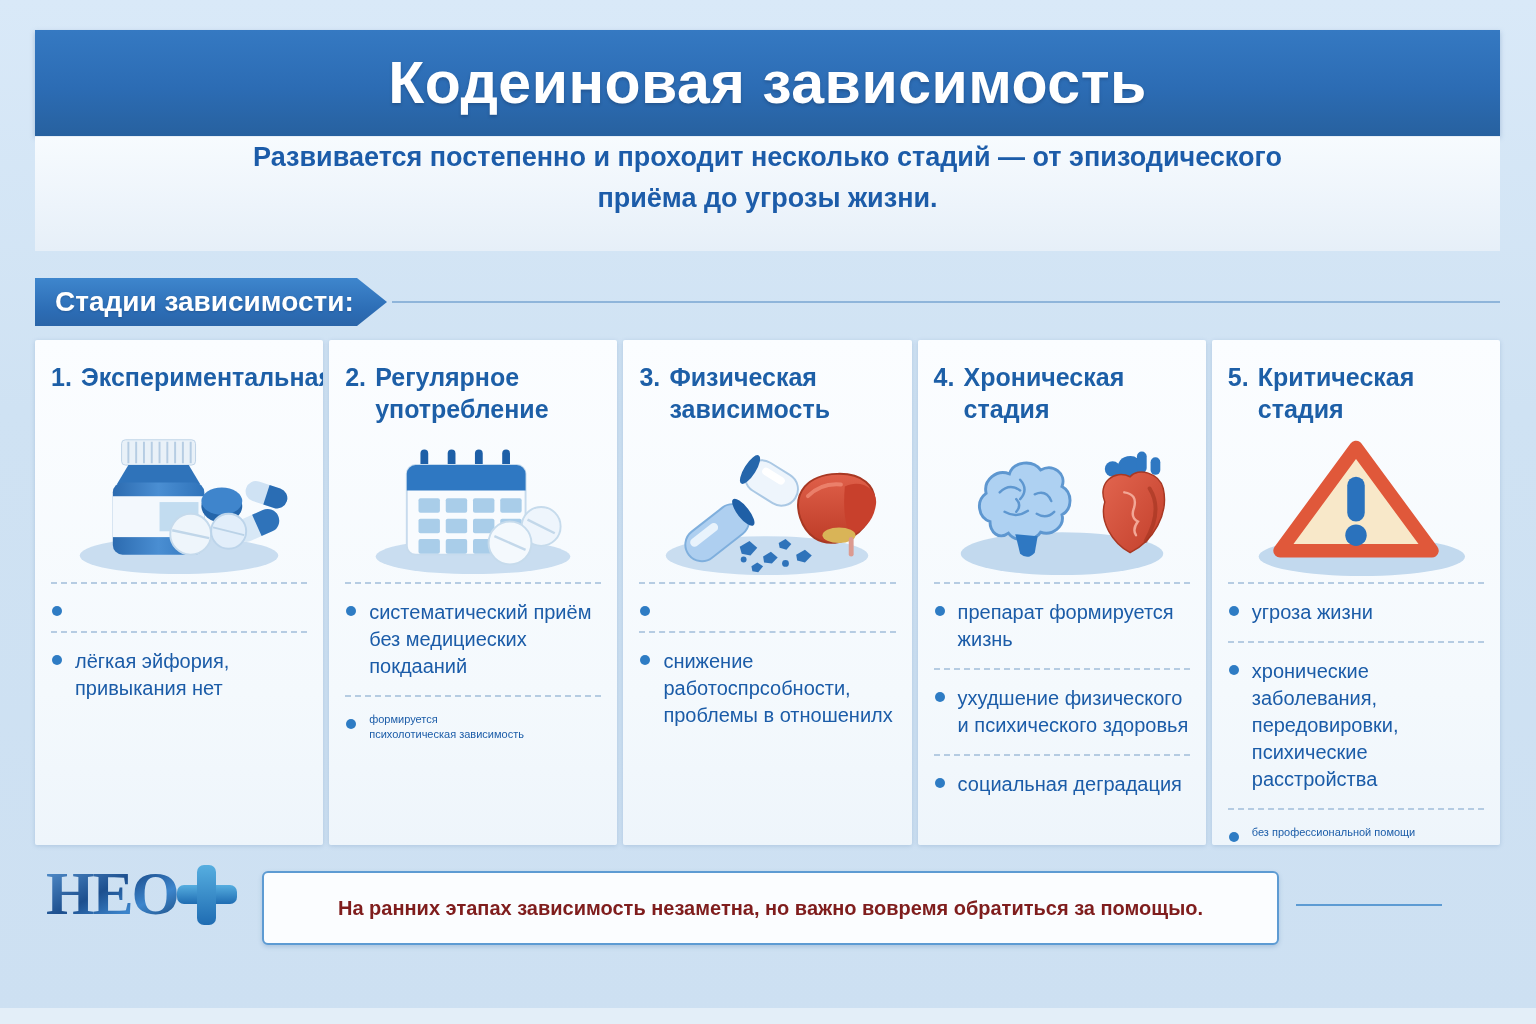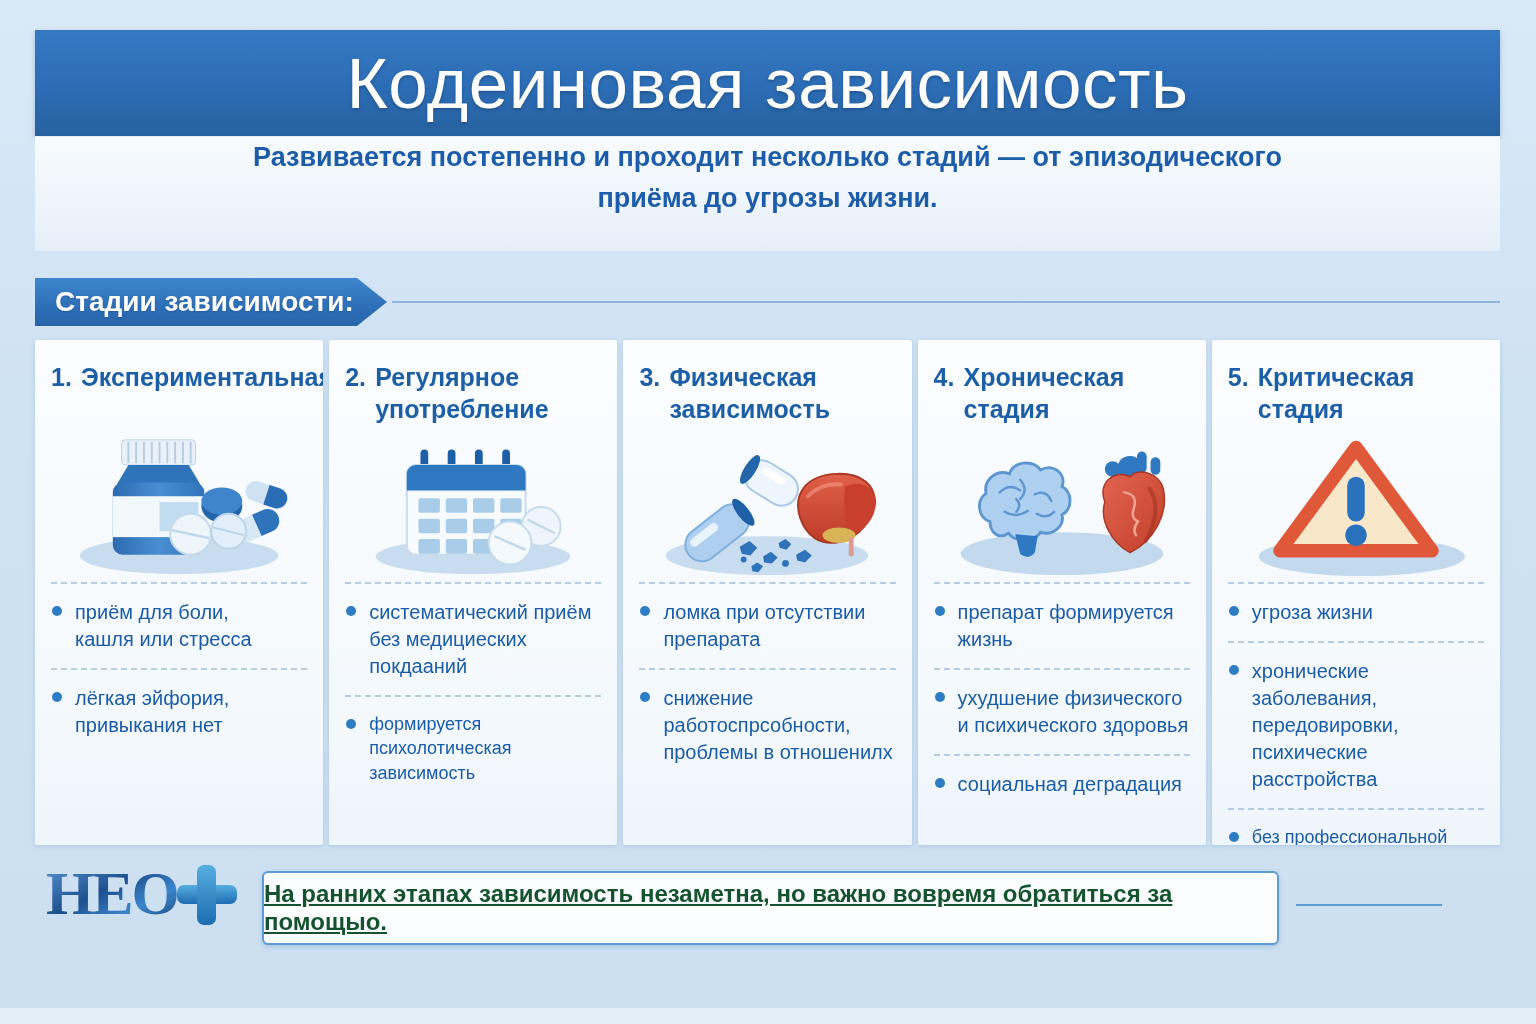--- a/index.html
+++ b/index.html
@@ -15,21 +15,21 @@
     overflow:hidden;
   }
   
   .banner{
     position:absolute;left:35px;top:30px;width:1465px;height:106px;
     background:linear-gradient(180deg,#3579c2 0%,#2c6cb4 55%,#27619f 100%);
     display:flex;align-items:center;justify-content:center;
     box-shadow:0 2px 5px rgba(70,110,160,.35);
   }
   .banner h1{
-    margin:0;color:#ffffff;font-size:71px;font-weight:normal;letter-spacing:.5px;
+    margin:0;color:#ffffff;font-size:59px;font-weight:bold;letter-spacing:.5px;
     text-shadow:0 2px 3px rgba(20,50,90,.35);
   }
   
   .intro{
     position:absolute;left:35px;top:136px;width:1465px;height:114px;
     background:linear-gradient(180deg,#f7fbfe 0%,#edf4fb 60%,#e6eff8 100%);
     border-top:1px solid #e6eef6;
     display:flex;align-items:flex-start;justify-content:center;text-align:center;
   }
   .intro p{margin:0;color:#1c5ca9;font-size:27px;font-weight:600;line-height:1.5;}
@@ -75,30 +75,30 @@
     display:flex;align-items:flex-start;
   }
   .dot{
     flex:0 0 10px;width:10px;height:10px;border-radius:50%;
     background:#2e7cc4;margin:7px 13px 0 1px;
   }
   .bt{
     color:#1b5ca8;font-size:20px;font-weight:500;line-height:1.35;
     white-space:pre-line;
   }
-  .bt.sm{font-size:18px;}
+  .bt.sm{font-size:11px;}
   
   .logo{position:absolute;left:46px;top:856px;font-family:Liberation Serif, serif;}
   .note-box{
     position:absolute;left:262px;top:871px;width:1013px;height:70px;
     background:#fbfdff;border:2px solid #5d9bd3;border-radius:6px;
     box-shadow:0 2px 4px rgba(90,130,175,.3);
     display:flex;align-items:center;justify-content:center;
   }
-  .note-box span{color:#14532d;font-size:24px;font-weight:600;text-decoration:underline;}
+  .note-box span{color:#7f1d1d;font-size:20px;font-weight:600;}
   .footer-line{
     position:absolute;left:1296px;top:904px;width:146px;height:2px;background:#5d9bd3;
   }
   .bottom-strip{
     position:absolute;left:0;bottom:0;width:1536px;height:16px;
     background:rgba(255,255,255,.45);
   }
 </style>
 </head>
 <body>
@@ -163,22 +163,20 @@
           </g>
           <circle cx="128" cy="105" r="21" fill="#eef5fb" stroke="#c5daec" stroke-width="2"></circle>
           <path d="M109 101 L147 109" stroke="#c0d6e9" stroke-width="2.5" fill="none"></path>
           <circle cx="167" cy="102" r="18" fill="#e2eefa" stroke="#bcd4ea" stroke-width="2"></circle>
           <path d="M151 98 L183 106" stroke="#bad2e7" stroke-width="2" fill="none"></path>
         </svg>
       </div>
       <ul class="bullets">
         <li>
             <span class="dot"></span>
-            <span class="bt">приём для боли,
-кашля или стресса</span>
           </li>
         <li>
             <span class="dot"></span>
             <span class="bt">лёгкая эйфория,
 привыкания нет</span>
           </li>
       </ul>
     </article>
 
     <article class="stage-card">
@@ -266,22 +264,20 @@
           <path d="M150 88 C142 62 158 44 188 43 C214 42 228 56 226 72 C224 90 212 108 190 113 C170 117 156 106 150 88 Z" fill="url(#liv)" stroke="#a83823" stroke-width="2"></path>
           <path d="M196 56 C212 48 230 58 228 74 C226 90 216 102 202 106 C196 96 194 78 196 56 Z" fill="#c8402c"></path>
           <ellipse cx="190" cy="106" rx="17" ry="8" fill="#d9b457"></ellipse>
           <rect x="200" y="108" width="5" height="20" rx="2.5" fill="#dc9a90"></rect>
           <path d="M158 66 q14 -14 34 -12" stroke="#ef8a74" stroke-width="4" fill="none" stroke-linecap="round" opacity=".8"></path>
         </svg>
       </div>
       <ul class="bullets">
         <li>
             <span class="dot"></span>
-            <span class="bt">ломка при отсутствии
-препарата</span>
           </li>
         <li>
             <span class="dot"></span>
             <span class="bt">снижение
 работоспрсобности,
 проблемы в отношенилх</span>
           </li>
       </ul>
     </article>
 

